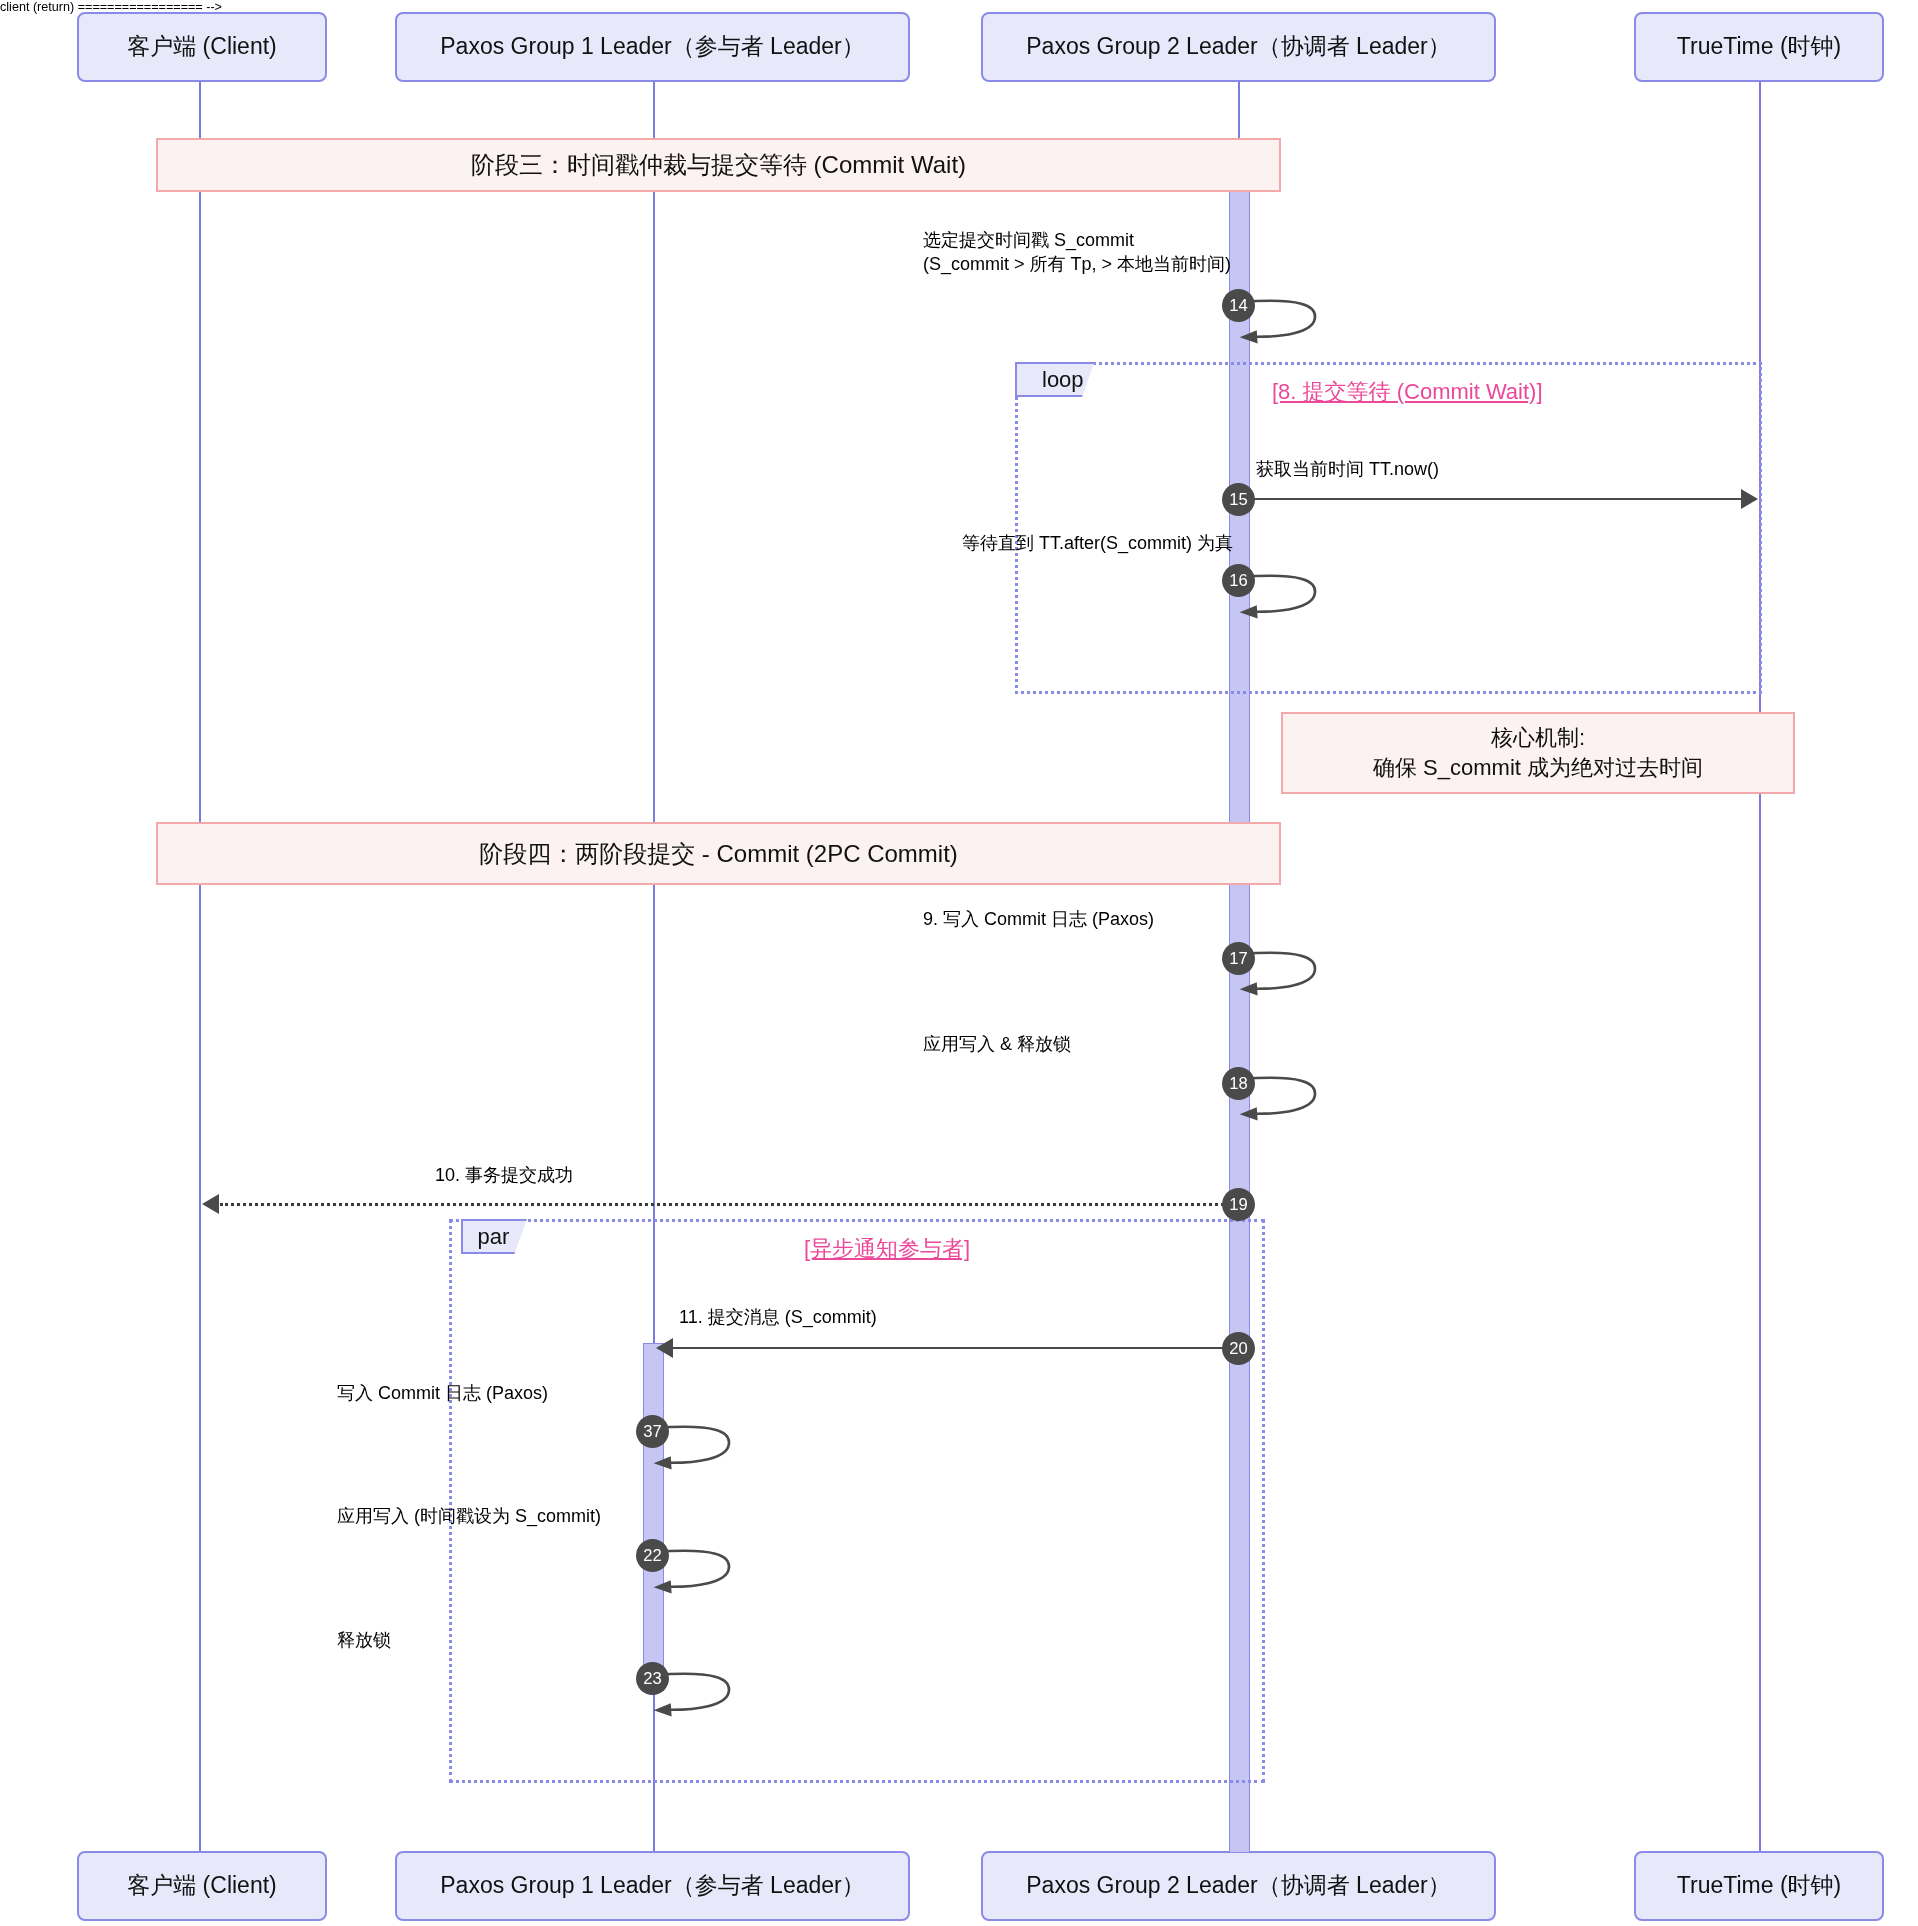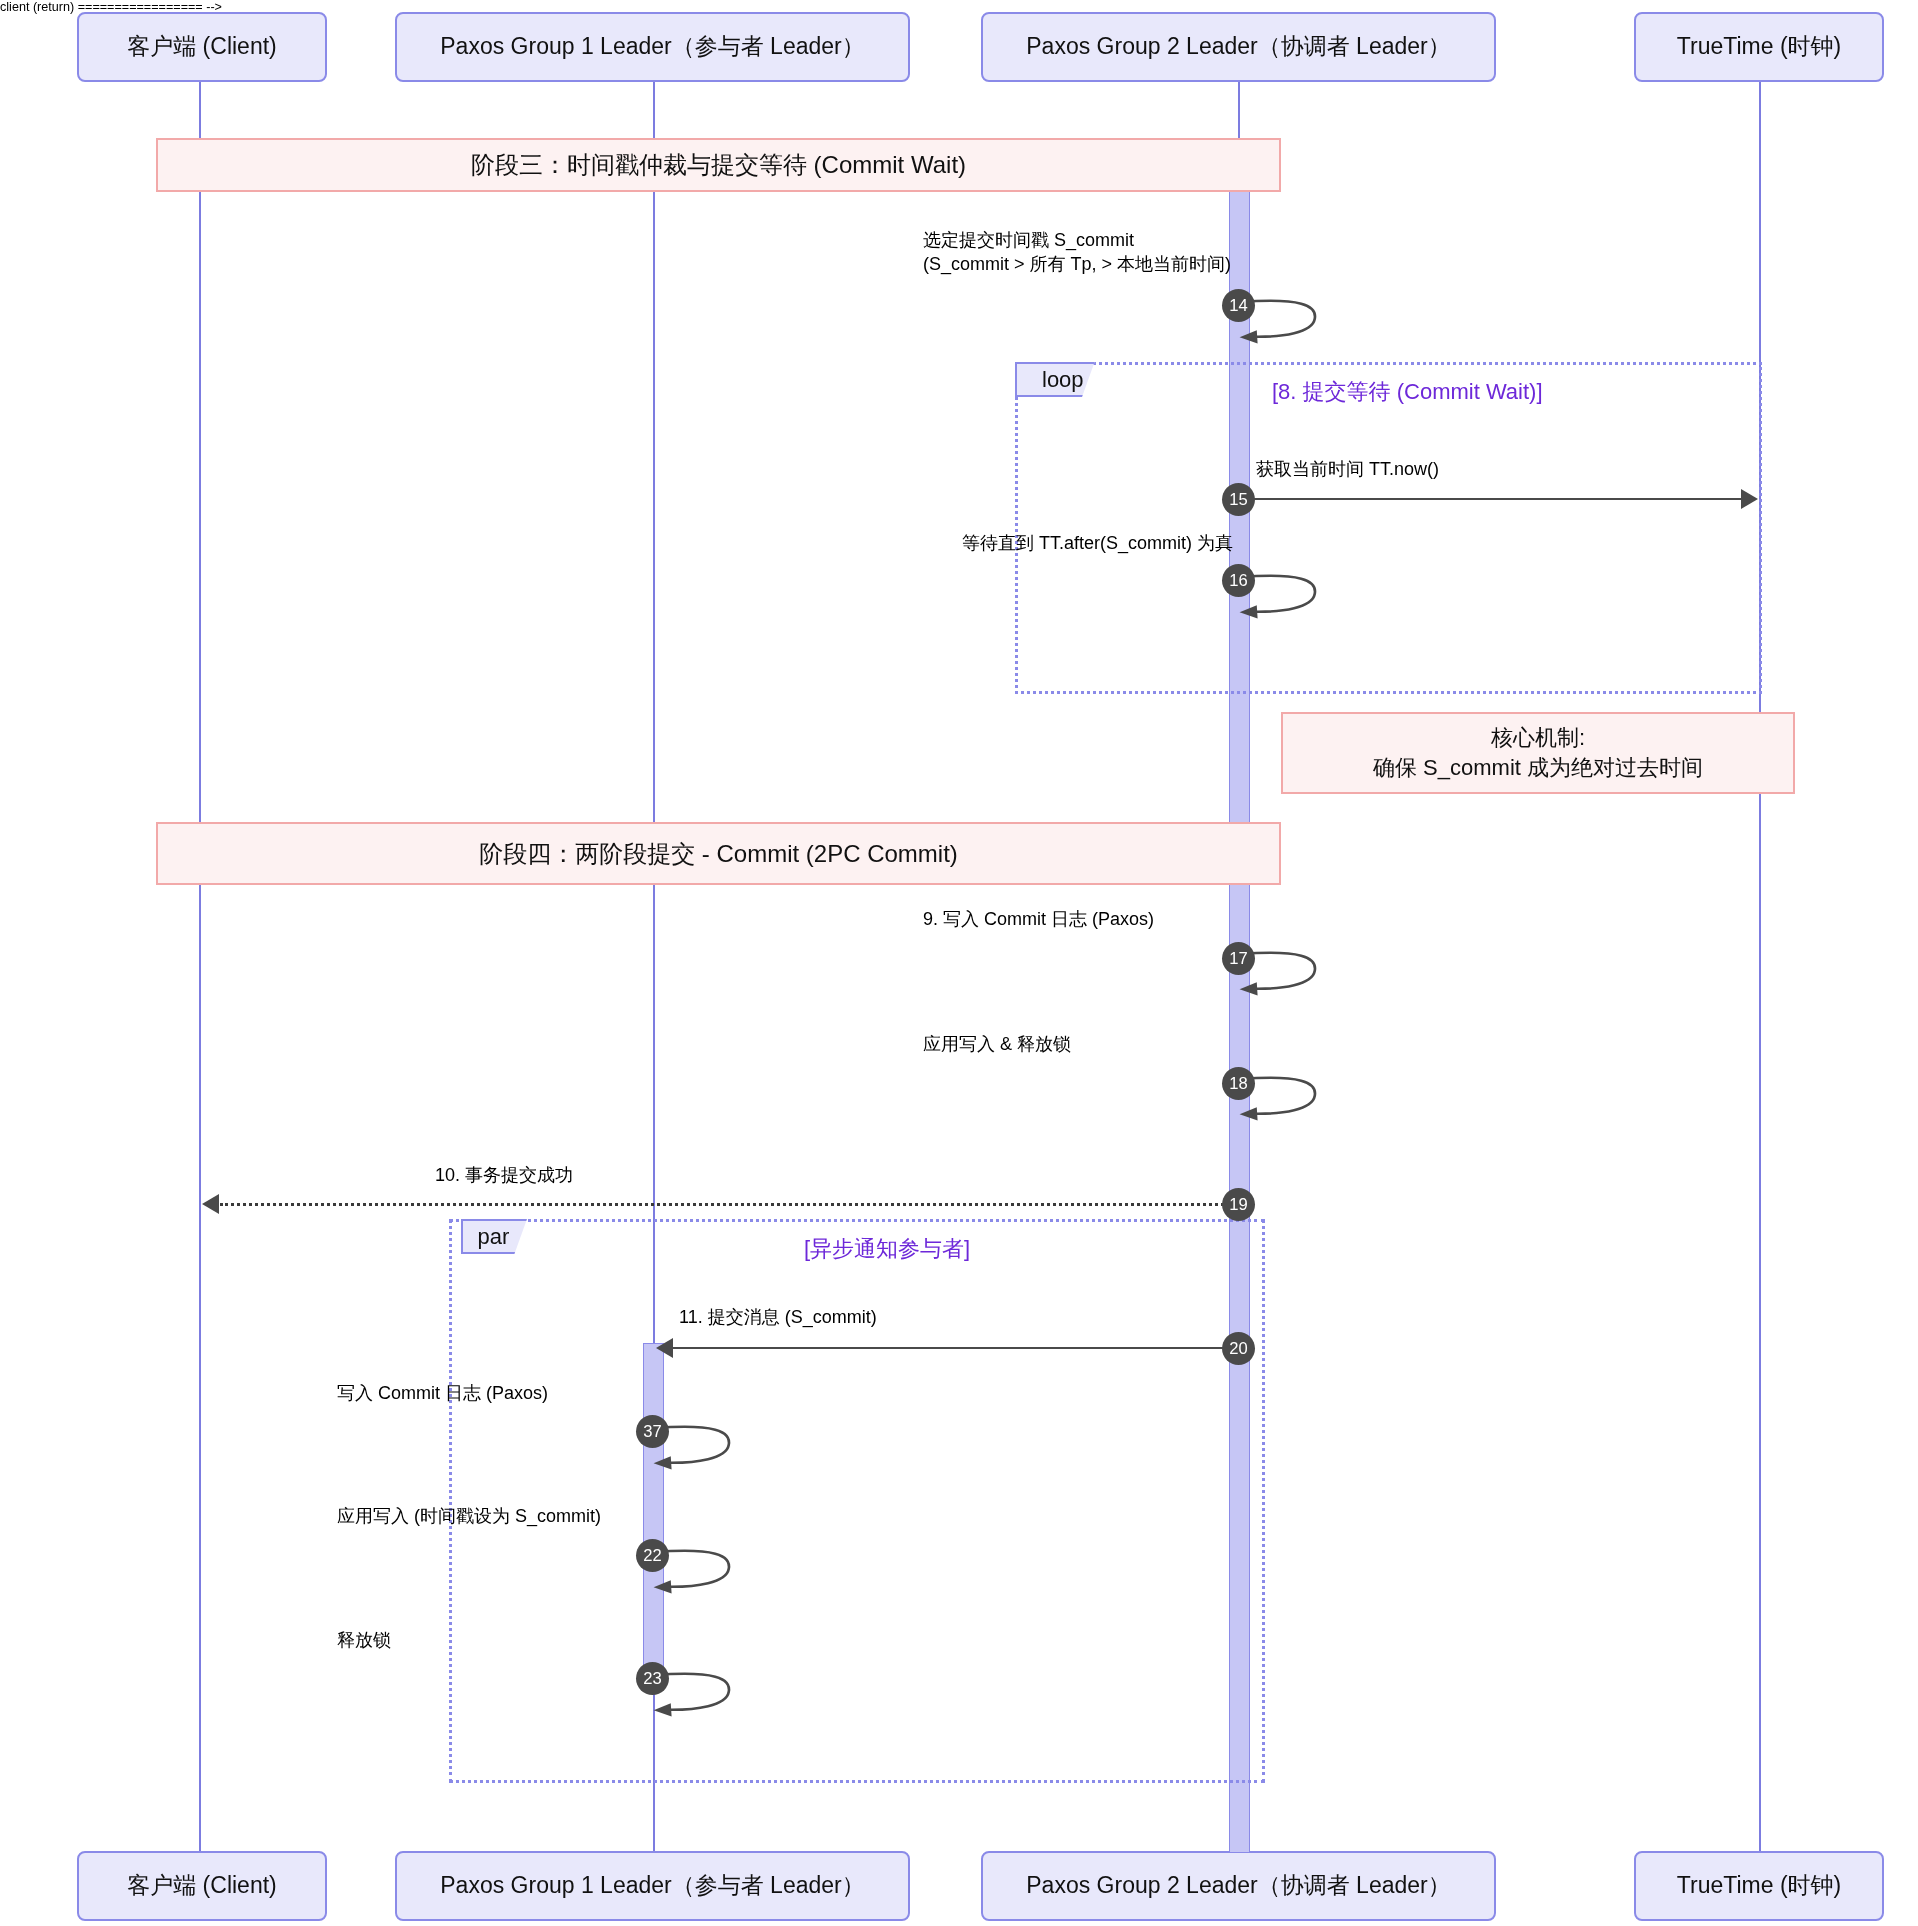--- a/index.html
+++ b/index.html
@@ -19,21 +19,21 @@
   .note{position:absolute;background:#fdf2f2;border:2.4px solid #f2a9a9;box-sizing:border-box;
         display:flex;flex-direction:column;align-items:center;justify-content:center;
         color:#111;font-size:22px;line-height:1.35;text-align:center;padding:8px 14.2px;}
 
   .frag{position:absolute;border:3.2px dotted #8a8ae8;box-sizing:border-box;background:transparent;}
   .frag-tab{position:absolute;background:#e8e8fb;border:2.4px solid #8a8ae8;
             border-right:none;box-sizing:border-box;height:35px;min-width:66px;
             display:flex;align-items:center;justify-content:center;
             font-size:22px;color:#111;padding:0 11px 0 8px;
             clip-path:polygon(0 0,100% 0,calc(100% - 12.6px) 100%,0 100%);}
-  .frag-label{position:absolute;font-size:22px;color:#6d28d9;white-space:nowrap;}
+  .frag-label{position:absolute;font-size:22px;color:#ec4899;white-space:nowrap;text-decoration:underline;}
 
   .msg-label{position:absolute;font-size:18px;color:#000000;text-align:left;white-space:nowrap;line-height:1.35;}
   .msg-line{position:absolute;height:2.4px;background:#4a4a4a;}
   .msg-line.dashed{height:0;background:transparent;border-top:3.2px dotted #3a3a3a;}
   .arrowhead{position:absolute;width:0;height:0;}
   .arrowhead.right{border-top:10.3px solid transparent;border-bottom:10.3px solid transparent;border-left:17.4px solid #4a4a4a;}
   .arrowhead.left{border-top:10.3px solid transparent;border-bottom:10.3px solid transparent;border-right:17.4px solid #4a4a4a;}
 
   .seqnum{position:absolute;width:33px;height:33px;border-radius:50%;background:#4a4a4a;color:#fff;
           font-size:16.6px;display:flex;align-items:center;justify-content:center;z-index:6;}

